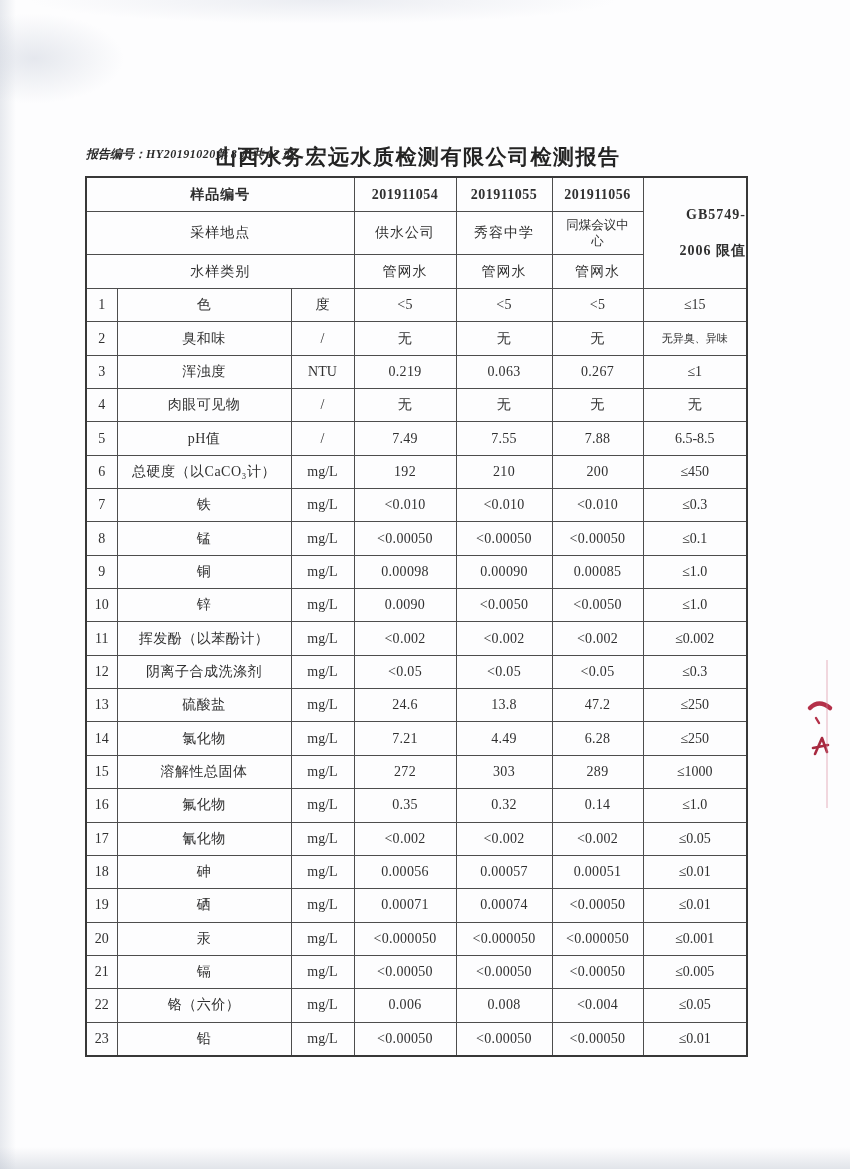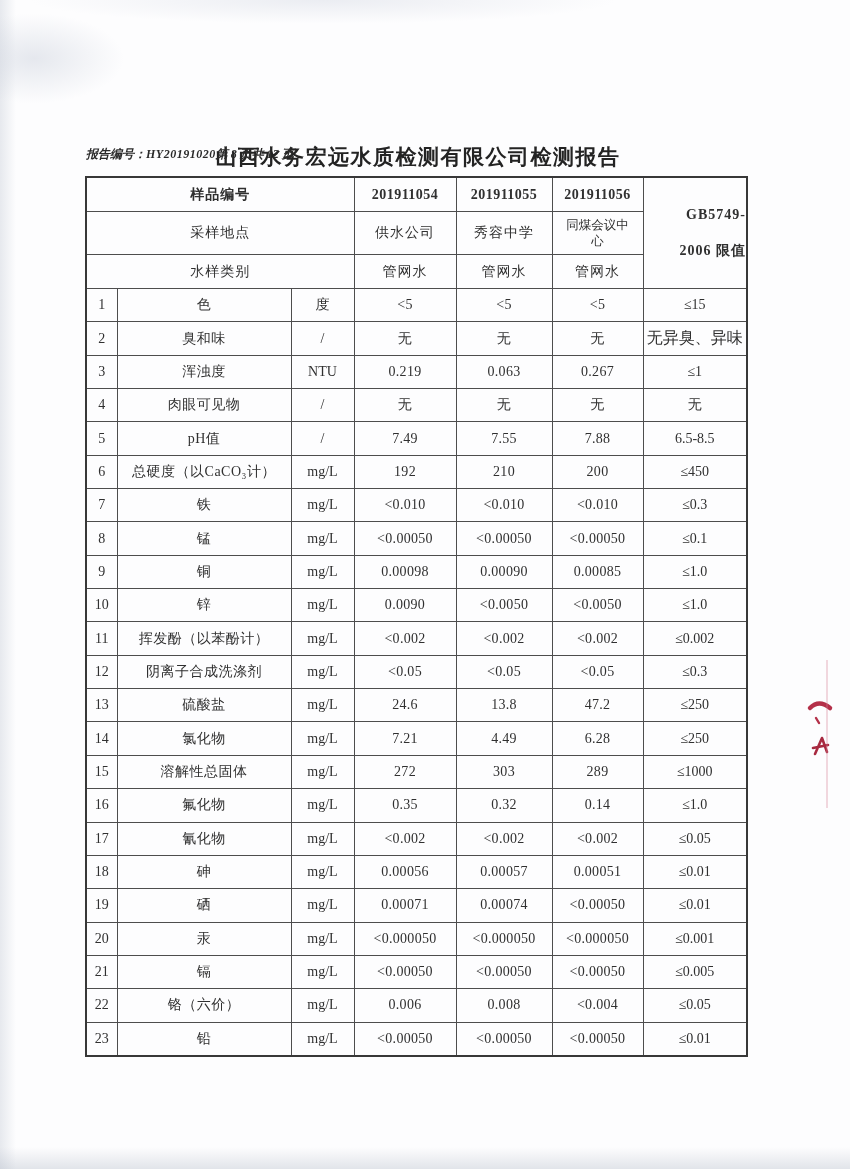--- a/index.html
+++ b/index.html
@@ -44,21 +44,21 @@
   }
   thead tr.r1 td{height:33px;font-weight:bold;}
   thead tr.r2 td{height:42px;}
   thead tr.r3 td{height:33px;}
   tbody tr td{height:32.35px;}
   td.c-name{text-align:left;padding-left:10px;font-size:14.5px;letter-spacing:.5px;}
   td.c-no{font-size:13.5px;}
   td.c-unit{font-size:13px;}
   td.c-v1,td.c-v2,td.c-v3{font-size:13.5px;letter-spacing:.3px;}
   td.c-limit{font-size:13.5px;}
-  tbody tr.small-limit td.c-limit{font-size:16px;letter-spacing:0;}
+  tbody tr.small-limit td.c-limit{font-size:11px;letter-spacing:0;}
   thead td{font-size:14px;letter-spacing:1px;}
   thead td.samp{letter-spacing:.5px;font-size:14px;}
   thead td.wrap{font-size:12.5px;line-height:1.3;padding:0 12px;letter-spacing:0;}
   thead td.gb{font-size:14px;letter-spacing:1px;}
   thead td.gb div{line-height:20px;text-align:right;}
   thead td.gb .l1{margin-bottom:16px;}
   .red-marks{position:absolute;left:800px;top:694px;width:40px;height:80px;pointer-events:none;}
   .red-line{
     position:absolute;left:826px;top:660px;width:1.5px;height:148px;
     background:rgba(214,130,148,.30);pointer-events:none;

